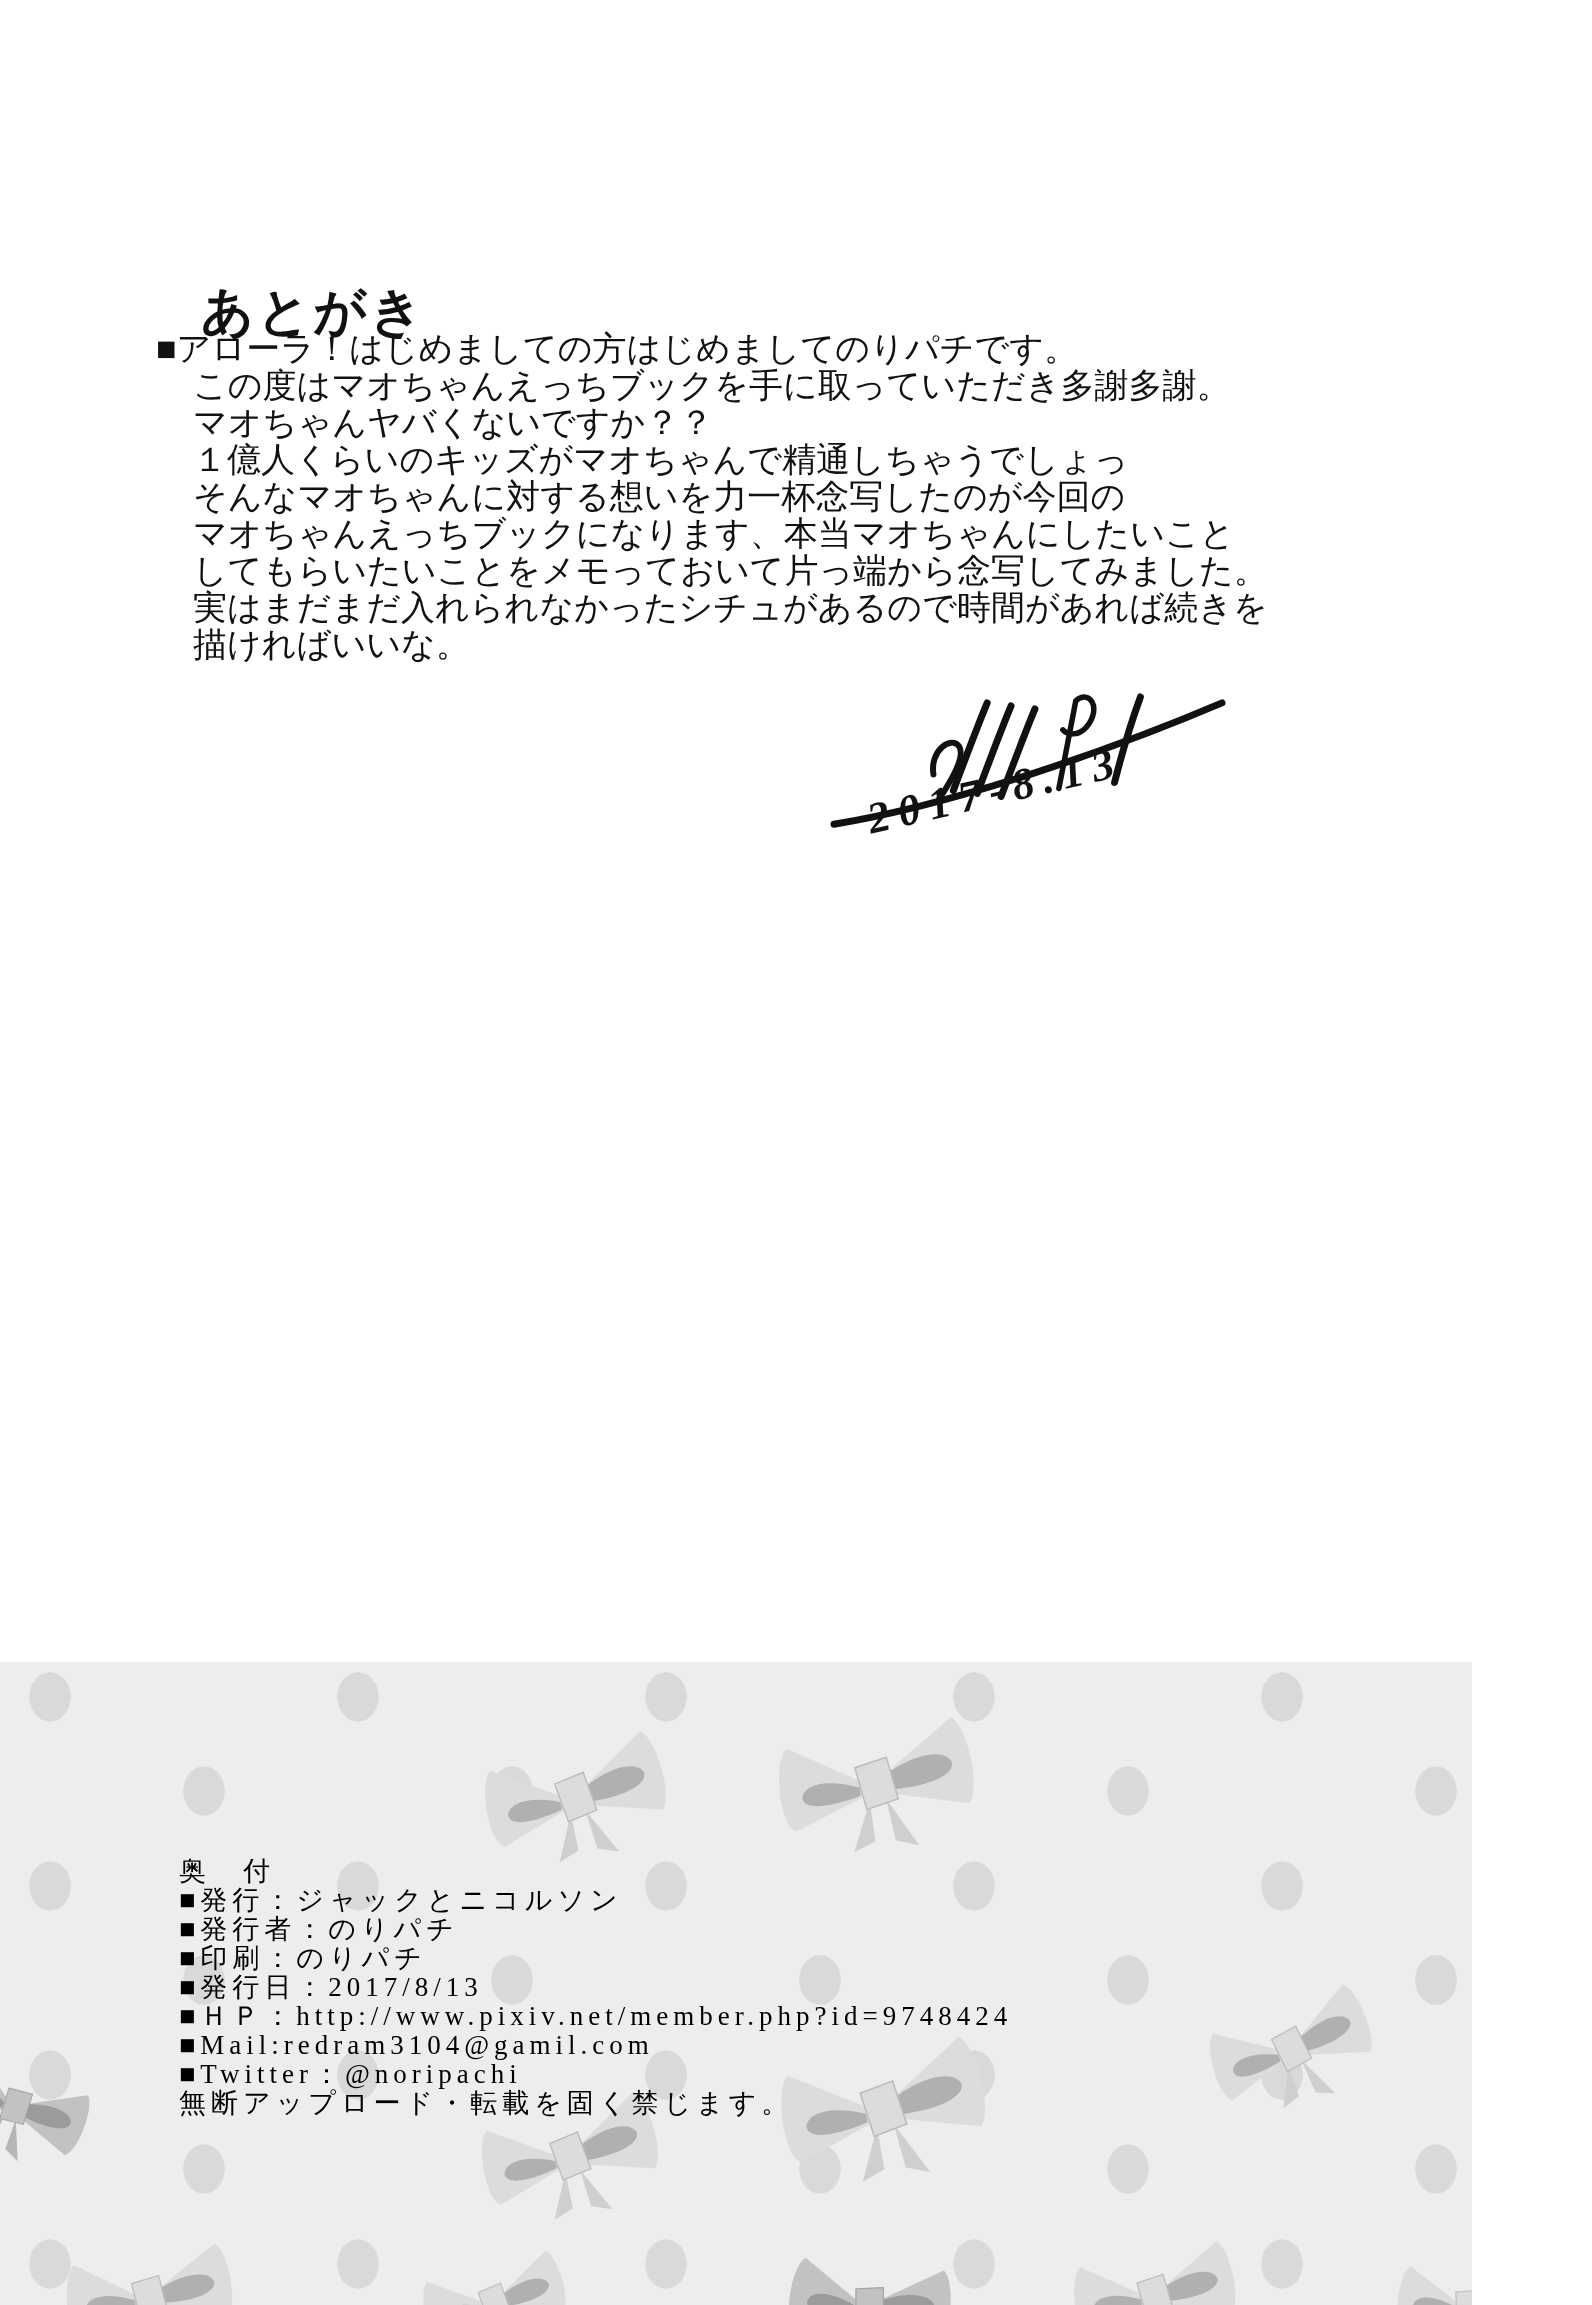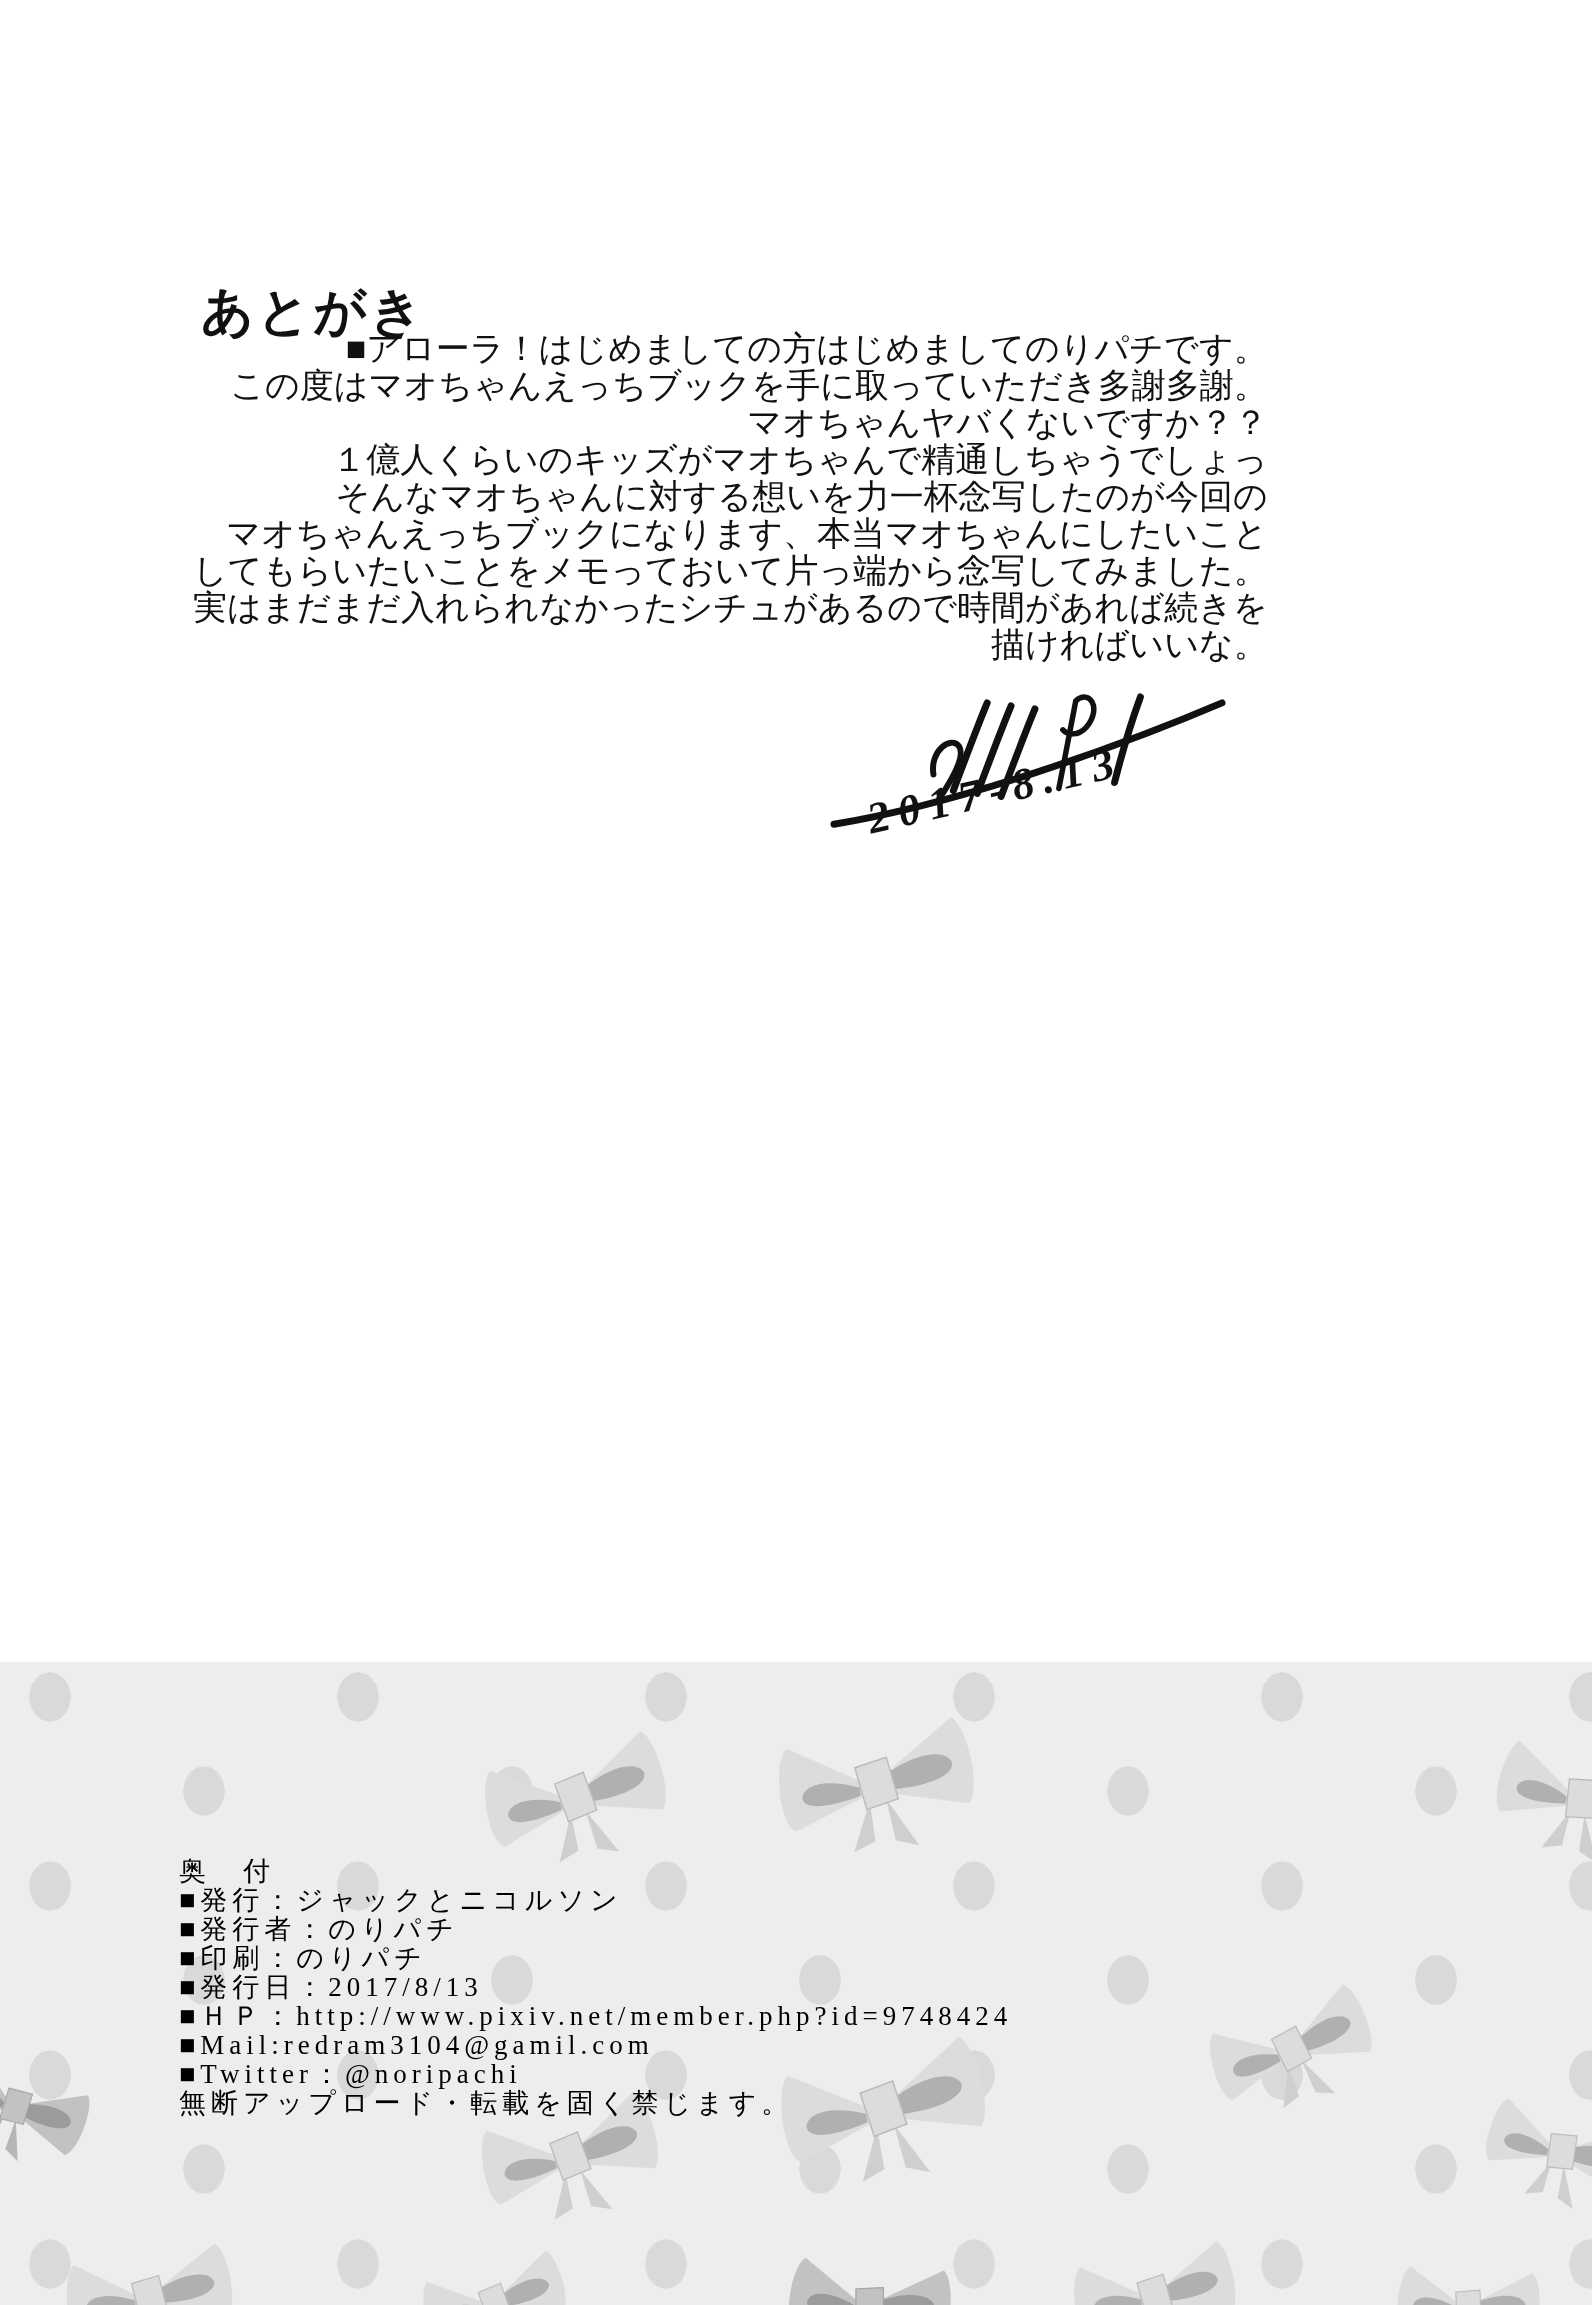--- a/index.html
+++ b/index.html
@@ -11,34 +11,34 @@
     position:relative; width:1592px; height:2305px; margin:0 auto;
     background:var(--page-bg); overflow:hidden;
     font-family:"Liberation Serif","DejaVu Serif",serif; color:var(--text);
   }
   .title{
     position:absolute; left:185px; top:267px; margin:16px;
     font-size:52px; font-weight:bold; letter-spacing:3px; line-height:1.1;
   }
   .body-text{
     position:absolute; left:156px; top:330px;
-    font-size:34px; line-height:37px; white-space:nowrap;text-align:right;
+    font-size:34px; line-height:37px; white-space:nowrap;
   }
   .body-text .line{height:37px;}
   .body-text .line.cont{margin-left:37px;}
   .signature{position:absolute; left:816px; top:687px; width:418px; height:199px;}
   .signature svg{position:absolute; left:0; top:0; overflow:visible;}
   .signature path{fill:none; stroke:var(--text); stroke-linecap:round;}
   .sig-date{
     position:absolute; left:52px; top:107px;
     font-size:44px; font-weight:bold; font-style:italic; letter-spacing:9px;
     transform:rotate(-13deg); transform-origin:left center; white-space:nowrap;
   }
   .footer{
-    position:absolute; left:0; top:1662px; width:1592px; height:644px; overflow:hidden;
+    position:absolute; left:0; top:1662px; width:1472px; height:644px; overflow:hidden;
     background-color:var(--footer-bg);
     background-image:
       radial-gradient(21px 25px at 50px 35px,  var(--dot) 97%, rgba(0,0,0,0) 100%),
       radial-gradient(21px 25px at 204px 129px, var(--dot) 97%, rgba(0,0,0,0) 100%);
     background-size:308px 189px;
   }
   .bow{position:absolute;}
   .bow.dark{filter:brightness(0.88);}
   .colophon{
     position:absolute; left:179px; top:195px;

